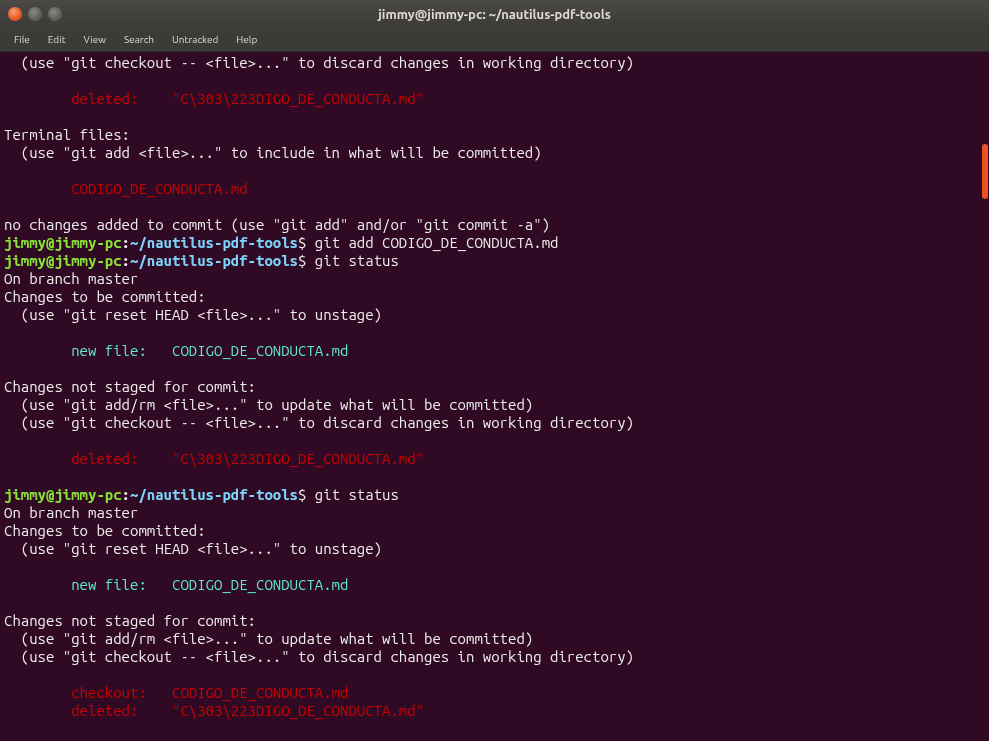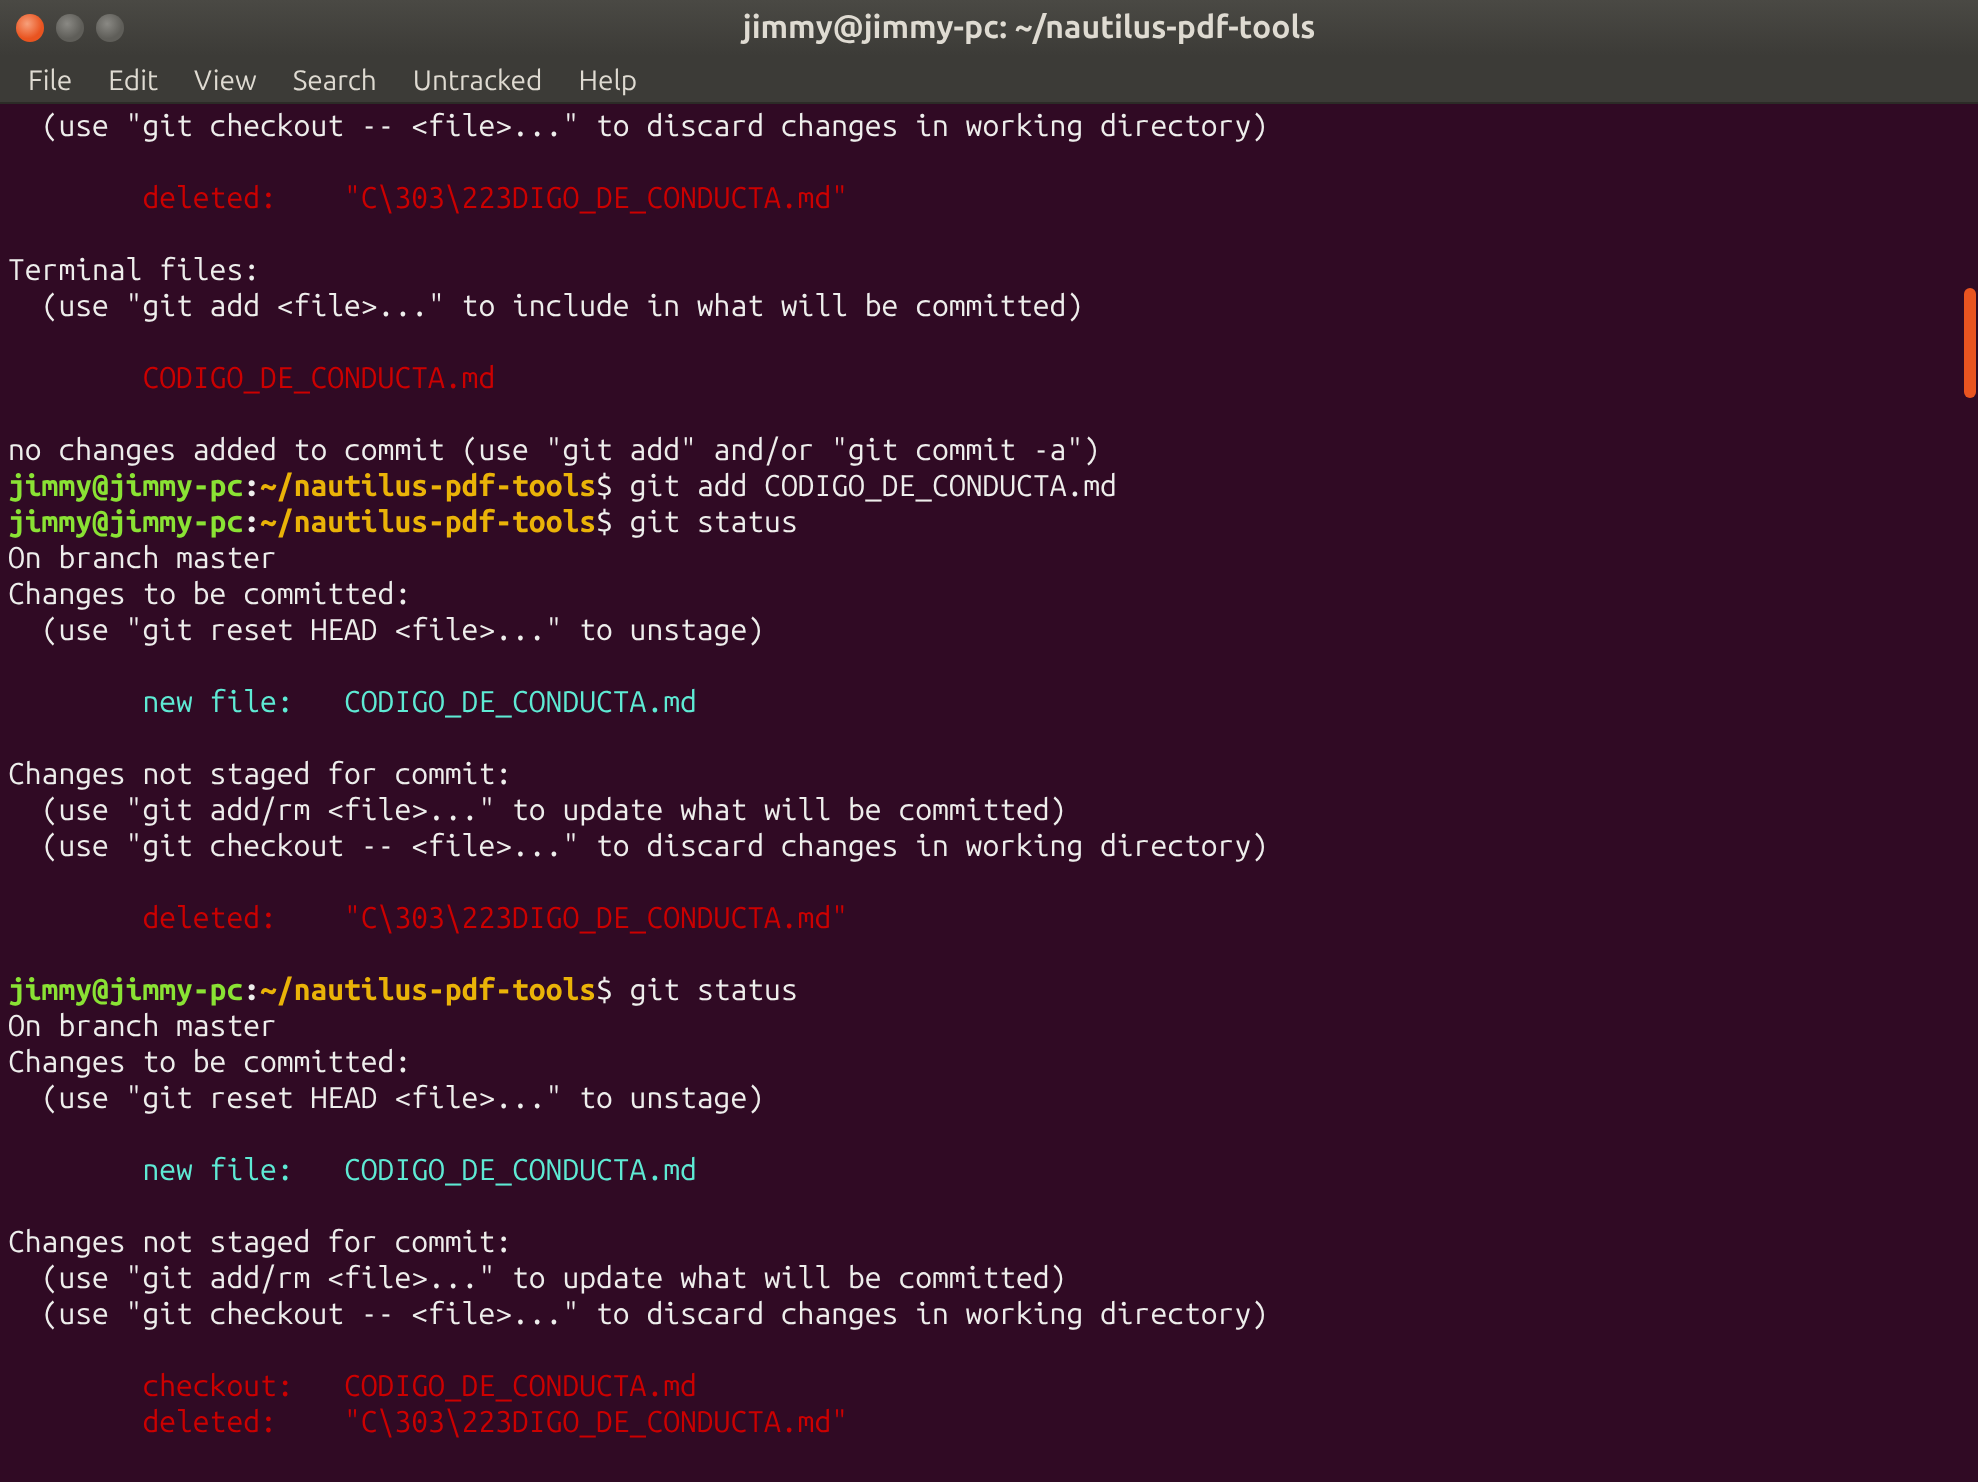--- a/index.html
+++ b/index.html
@@ -31,36 +31,35 @@
     display: inline-block;
   }
   .win-close { background: radial-gradient(circle at 40% 35%, #f7a07b, #e95420 60%); }
   .win-min   { background: radial-gradient(circle at 40% 35%, #8a8984, #5f5e59 60%); }
   .win-max   { background: radial-gradient(circle at 40% 35%, #8a8984, #5f5e59 60%); }
   .title-text {
     position: absolute;
     left: 50%;
     transform: translateX(-50%);
     color: #dfdbd2;
-    font-size: 16px;
+    font-size: 13px;
     font-weight: bold;
-    margin-left: 20px;
   }
   .menubar {
     height: 24px;
     background: #3c3b37;
     display: flex;
     align-items: center;
     padding: 0 6px;
     gap: 2px;
     border-bottom: 1px solid #2c2b27;
   }
   .menu-item {
     color: #dfdbd2;
-    font-size: 14px;
+    font-size: 10px;
     padding: 2px 8px;
     cursor: default;
   }
   .terminal-area {
     background: #300a24;
     width: 100%;
     height: calc(100% - 52px);
     font-family: "Ubuntu Mono", "DejaVu Sans Mono", monospace;
     font-size: 15px;
     line-height: 18px;
@@ -81,21 +80,21 @@
     position: absolute;
     right: 1px;
     width: 6px;
     background: #e95420;
     border-radius: 3px;
   }
   .c-white  { color: #eeeeec; }
   .c-red    { color: #cc0000; }
   .c-green  { color: #5eead4; }
   .c-lgreen { color: #8ae234; }
-  .c-lblue  { color: #eab308; }
+  .c-lblue  { color: #7dd3fc; }
   .bold { font-weight: bold; text-align: center; }
 </style>
 </head>
 <body>
 
 <div class="titlebar">
   <div class="window-controls">
     <span class="win-btn win-close"></span>
     <span class="win-btn win-min"></span>
     <span class="win-btn win-max"></span>

